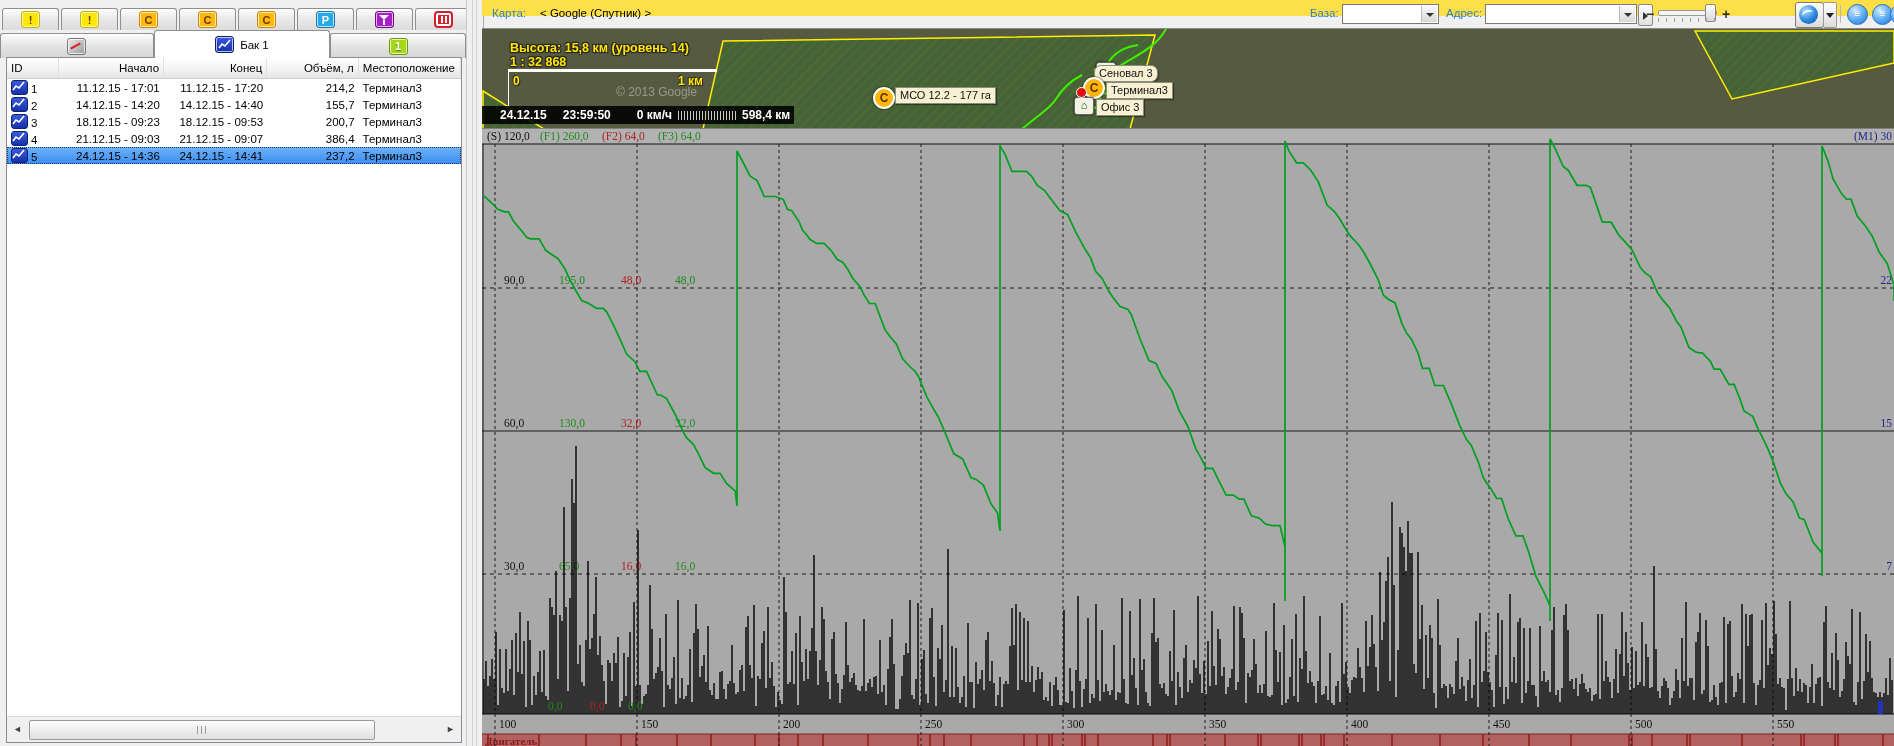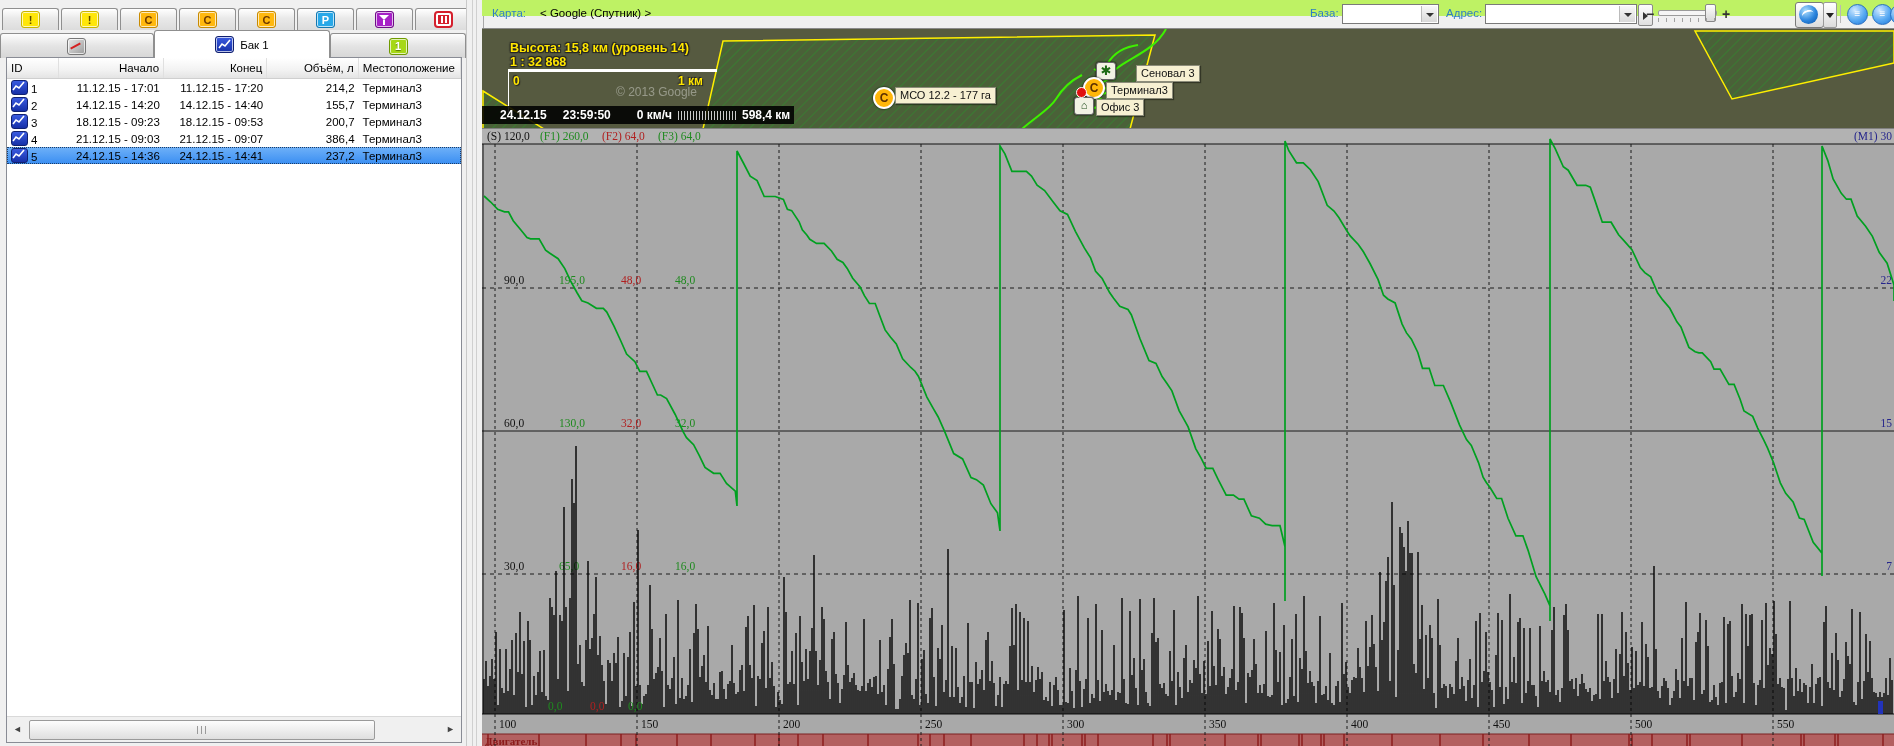--- a/index.html
+++ b/index.html
@@ -48,21 +48,21 @@
   .sthumb{position:absolute;left:22px;top:3px;width:344px;height:18px;background:linear-gradient(#fdfdfd,#dfdfdf);
           border:1px solid #9a9a9a;border-radius:2px;}
   .sthumb::after{content:"";position:absolute;left:50%;top:5px;width:10px;height:8px;margin-left:-5px;
           background:repeating-linear-gradient(90deg,#9a9a9a 0 1px,transparent 1px 4px);}
   
   .splitter{position:absolute;left:466px;top:0;width:16px;height:746px;background:#f0f0f0;border-left:1px solid #c9c9c9;border-right:1px solid #a8a8a8;}
   .splitter::before{content:"";position:absolute;left:5px;top:0;bottom:0;width:1px;background:#cfcfcf;}
   .splitter::after{content:"";position:absolute;left:9px;top:0;bottom:0;width:1px;background:#cfcfcf;}
   
   .right{position:absolute;left:482px;top:0;width:1412px;height:746px;}
-  .map-toolbar{position:absolute;left:0;top:0;width:1412px;height:16px;background:#bef264;}
+  .map-toolbar{position:absolute;left:0;top:0;width:1412px;height:16px;background:#fde047;}
   .blue-label{color:#2f7fc1;}
   .tb-item{position:absolute;top:7px;white-space:nowrap;}
   .combo{position:absolute;top:4px;height:18px;background:#fff;border:1px solid #7a7a7a;}
   .combo .arrow{position:absolute;right:1px;top:1px;bottom:1px;width:15px;background:linear-gradient(#f8f8f8,#d9d9d9);
         border-left:1px solid #bbb;}
   .combo .arrow::after{content:"";position:absolute;left:4px;top:7px;border:4px solid transparent;border-top:4px solid #333;}
   .mini-btn{position:absolute;top:4px;width:13px;height:20px;background:linear-gradient(#fdfdfd,#e0e0e0);
         border:1px solid #8a8a8a;border-radius:2px;}
   .mini-btn::after{content:"";position:absolute;left:4px;top:7px;border:4px solid transparent;border-left:5px solid #333;}
   .zoom-sign{position:absolute;top:6px;font-size:14px;color:#333;font-weight:bold;}
@@ -299,21 +299,21 @@
         <span style="margin-left:16px">23:59:50</span>
         <span style="margin-left:26px">0 км/ч</span>
         <span class="st-ticks"></span>
         <span>598,4 км</span>
       </div>
 
       <div id="markers">
           <div class="poi-c" style="left: 391px; top: 58px;">C</div>
           <div class="map-label" style="left: 413px; top: 58px;">МСО 12.2 - 177 га</div>
           <div class="poi-sq" style="left: 614px; top: 33px; color: rgb(29, 106, 20); font-size: 13px;">✱</div>
-          <div class="map-label" style="left: 654px; top: 36px;">Сеновал 3</div>
+          <div class="map-label" style="left: 612px; top: 36px; border-radius: 7px;">Сеновал 3</div>
           <div class="poi-c" style="left: 601px; top: 48px;">C</div>
           <div class="map-label" style="left: 624px; top: 53px;">Терминал3</div>
           <div class="poi-sq" style="left: 592px; top: 68px;">⌂</div>
           <div class="map-label" style="left: 614px; top: 70px;">Офис 3</div>
         </div>
       <div class="red-dot" style="left:594px;top:58px"></div>
     </div>
 
     <div class="chart"><svg id="chart-svg" width="1412" height="618">
           <rect x="0" y="0" width="1412" height="15" fill="#b2b2b2"></rect>

